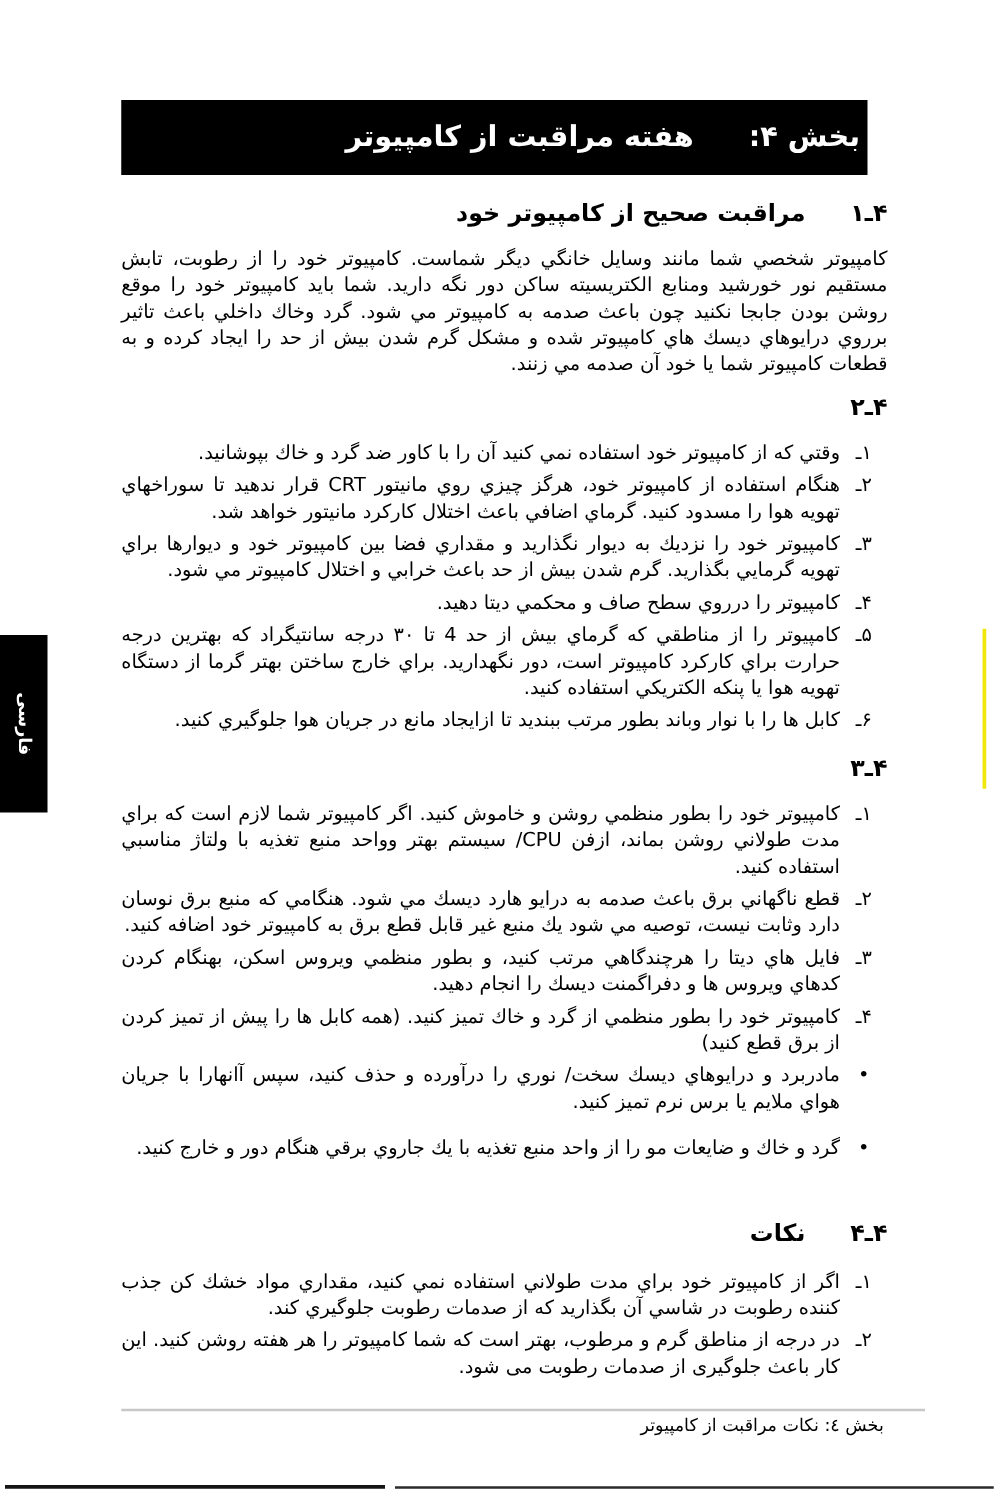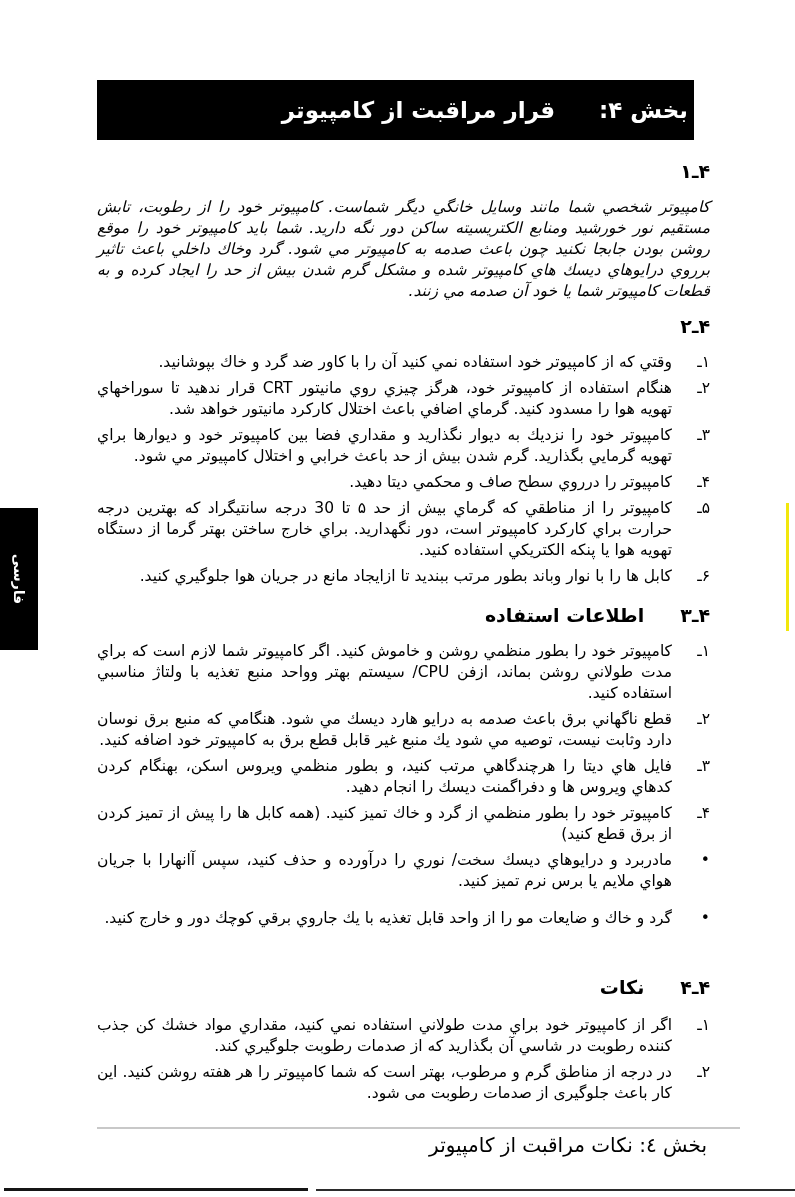--- a/index.html
+++ b/index.html
@@ -20,24 +20,24 @@
   .content{
     position:absolute;left:97px;top:147px;width:613px;direction:rtl;
     font-size:15.5px;line-height:21px;text-align:justify;
   }
   .sec-head{
     display:flex;direction:rtl;align-items:baseline;gap:36px;
     font-weight:bold;font-size:19px;line-height:28px;text-align:right;
     margin:10px 0 12px 0;
   }
   .sec-head .sec-num{flex:0 0 auto;}
-  .para{margin:0 0 10px 0;font-style:italic;}
+  .para{margin:0 0 10px 0;}
   .list{margin:0;}
   .item{display:flex;direction:rtl;margin:0 0 5px 0;}
-  .item .marker{flex:0 0 38px;text-align:right;}
+  .item .marker{flex:0 0 38px;text-align:center;}
   .item .text{flex:1;text-align:justify;}
   .gap-before{margin-top:16px;}
   .head-tips{margin-top:44px;margin-bottom:14px;}
   .head-basic{margin-top:10px;}
   .head-usage{margin-top:14px;}
 
   
   .language-tab{
     position:absolute;left:0;top:508px;width:38px;height:142px;background:#000;
     display:flex;align-items:center;justify-content:center;
@@ -45,40 +45,41 @@
   .language-tab span{
     color:#fff;font-size:14px;font-weight:bold;white-space:nowrap;
     transform:rotate(90deg);
   }
 
   
   .edge-line{position:absolute;left:786px;top:503px;width:3px;height:128px;background:#f2e70c;}
 
   
   .footer-rule{position:absolute;left:97px;top:1127px;width:643px;height:2px;background:#c8c8c8;}
-  .footer-text{position:absolute;right:88px;top:1133px;direction:rtl;font-size:20px;}
+  .footer-text{position:absolute;right:88px;top:1133px;direction:rtl;font-size:14px;}
 
   
   .page-edge-a{position:absolute;left:4px;top:1188px;width:304px;height:3px;background:#151515;}
   .page-edge-b{position:absolute;left:316px;top:1189px;width:479px;height:2px;background:#2b2b2b;}
 </style>
 </head>
 <body>
 
 <div class="page">
 
   <div class="header-band">
     <span>بخش ۴:</span>
-    <span>قرار مراقبت از کامپیوتر</span>
+    <span>هفته مراقبت از کامپیوتر</span>
   </div>
 
   <div class="content">
 
     <div class="sec-head">
       <span class="sec-num">۴ـ۱</span>
+      <span>مراقبت صحيح از کامپيوتر خود</span>
     </div>
     <p class="para">کامپیوتر شخصي شما مانند وسایل خانگي دیگر شماست. کامپیوتر خود را از رطوبت، تابش مستقیم نور خورشید ومنابع الکتریسیته ساکن دور نگه دارید. شما باید کامپیوتر خود را موقع روشن بودن جابجا نکنید چون باعث صدمه به کامپیوتر مي شود. گرد وخاك داخلي باعث تاثیر برروي درایوهاي دیسك هاي کامپیوتر شده و مشکل گرم شدن بیش از حد را ایجاد کرده و به قطعات کامپیوتر شما یا خود آن صدمه مي زنند.</p>
 
     <div class="sec-head head-basic">
       <span class="sec-num">۴ـ۲</span>
     </div>
     <div class="list">
       <div class="item">
         <span class="marker">۱ـ</span>
         <span class="text">وقتي که از کامپیوتر خود استفاده نمي کنید آن را با کاور ضد گرد و خاك بپوشانید.</span>
@@ -90,31 +91,30 @@
       <div class="item">
         <span class="marker">۳ـ</span>
         <span class="text">کامپیوتر خود را نزدیك به دیوار نگذارید و مقداري فضا بین کامپیوتر خود و دیوارها براي تهویه گرمایي بگذارید. گرم شدن بیش از حد باعث خرابي و اختلال کامپیوتر مي شود.</span>
       </div>
       <div class="item">
         <span class="marker">۴ـ</span>
         <span class="text">کامپیوتر را درروي سطح صاف و محکمي دیتا دهید.</span>
       </div>
       <div class="item">
         <span class="marker">۵ـ</span>
-        <span class="text">کامپیوتر را از مناطقي که گرماي بیش از حد ۵ تا 30 درجه سانتیگراد که بهترین درجه حرارت براي کارکرد کامپیوتر است، دور نگهدارید. براي خارج ساختن بهتر گرما از دستگاه تهویه هوا یا پنکه الکتریکي استفاده کنید.</span>
+        <span class="text">کامپیوتر را از مناطقي که گرماي بیش از حد 4 تا ۳۰ درجه سانتیگراد که بهترین درجه حرارت براي کارکرد کامپیوتر است، دور نگهدارید. براي خارج ساختن بهتر گرما از دستگاه تهویه هوا یا پنکه الکتریکي استفاده کنید.</span>
       </div>
       <div class="item">
         <span class="marker">۶ـ</span>
         <span class="text">کابل ها را با نوار وباند بطور مرتب ببندید تا ازایجاد مانع در جریان هوا جلوگیري کنید.</span>
       </div>
     </div>
 
     <div class="sec-head head-usage">
       <span class="sec-num">۴ـ۳</span>
-      <span>اطلاعات استفاده</span>
     </div>
     <div class="list">
       <div class="item">
         <span class="marker">۱ـ</span>
         <span class="text">کامپیوتر خود را بطور منظمي روشن و خاموش کنید. اگر کامپیوتر شما لازم است که براي مدت طولاني روشن بماند، ازفن CPU/ سیستم بهتر وواحد منبع تغذیه با ولتاژ مناسبي استفاده کنید.</span>
       </div>
       <div class="item">
         <span class="marker">۲ـ</span>
         <span class="text">قطع ناگهاني برق باعث صدمه به درایو هارد دیسك مي شود. هنگامي که منبع برق نوسان دارد وثابت نیست، توصیه مي شود یك منبع غیر قابل قطع برق به کامپیوتر خود اضافه کنید.</span>
       </div>
@@ -125,21 +125,21 @@
       <div class="item">
         <span class="marker">۴ـ</span>
         <span class="text">کامپیوتر خود را بطور منظمي از گرد و خاك تمیز کنید. (همه کابل ها را پیش از تمیز کردن از برق قطع کنید)</span>
       </div>
       <div class="item">
         <span class="marker">•</span>
         <span class="text">مادربرد و درایوهاي دیسك سخت/ نوري را درآورده و حذف کنید، سپس آانهارا با جریان هواي ملایم یا برس نرم تمیز کنید.</span>
       </div>
       <div class="item gap-before">
         <span class="marker">•</span>
-        <span class="text">گرد و خاك و ضایعات مو را از واحد قابل تغذیه با یك جاروي برقي کوچك دور و خارج کنید.</span>
+        <span class="text">گرد و خاك و ضایعات مو را از واحد منبع تغذیه با یك جاروي برقي هنگام دور و خارج کنید.</span>
       </div>
     </div>
 
     <div class="sec-head head-tips">
       <span class="sec-num">۴ـ۴</span>
       <span>نکات</span>
     </div>
     <div class="list">
       <div class="item">
         <span class="marker">۱ـ</span>

